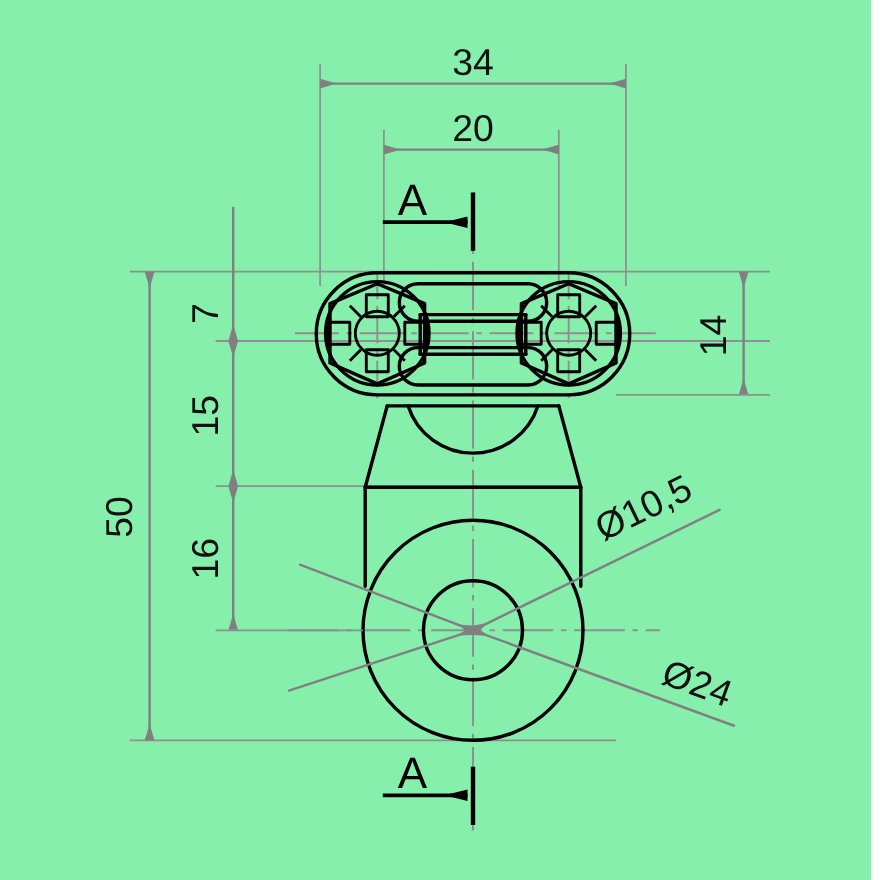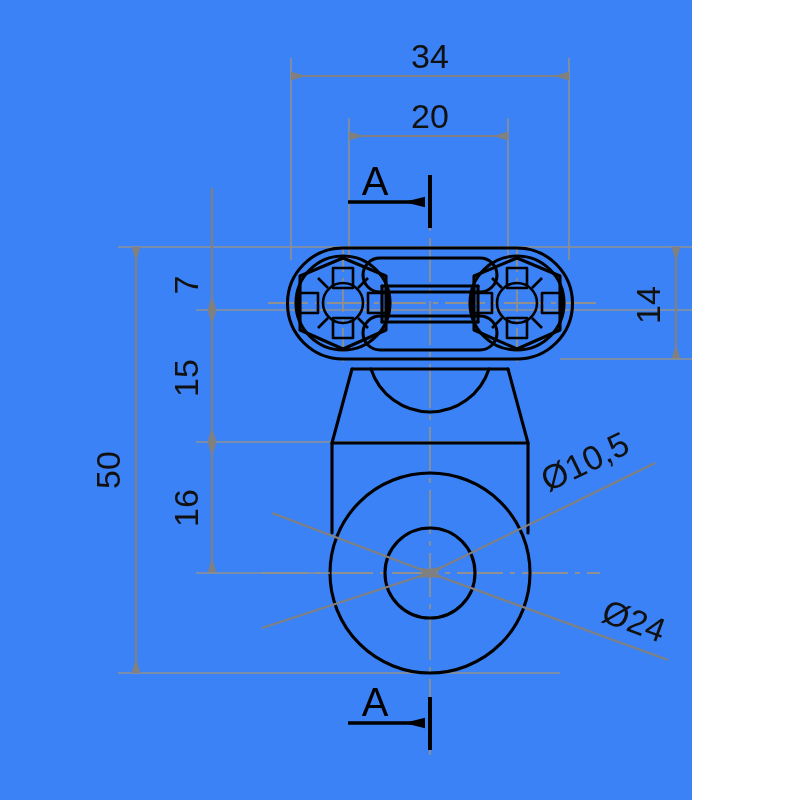--- a/index.html
+++ b/index.html
@@ -5,23 +5,23 @@
   html, body {
     margin: 0;
     padding: 0;
     background: #ffffff;
   }
   body {
     font-family: "Liberation Sans", sans-serif;
   }
   #drawing-root {
     position: relative;
-    width: 692px;
+    width: 792px;
     height: 800px;
-    background: #3b82f6;
+    background: #86efac;
     overflow: hidden;
   }
   #drawing-svg {
     display: block;
     width: 800px;
     height: 800px;
   }
   .dim-text {
     font-family: "Liberation Sans", sans-serif;
     font-size: 34px;

